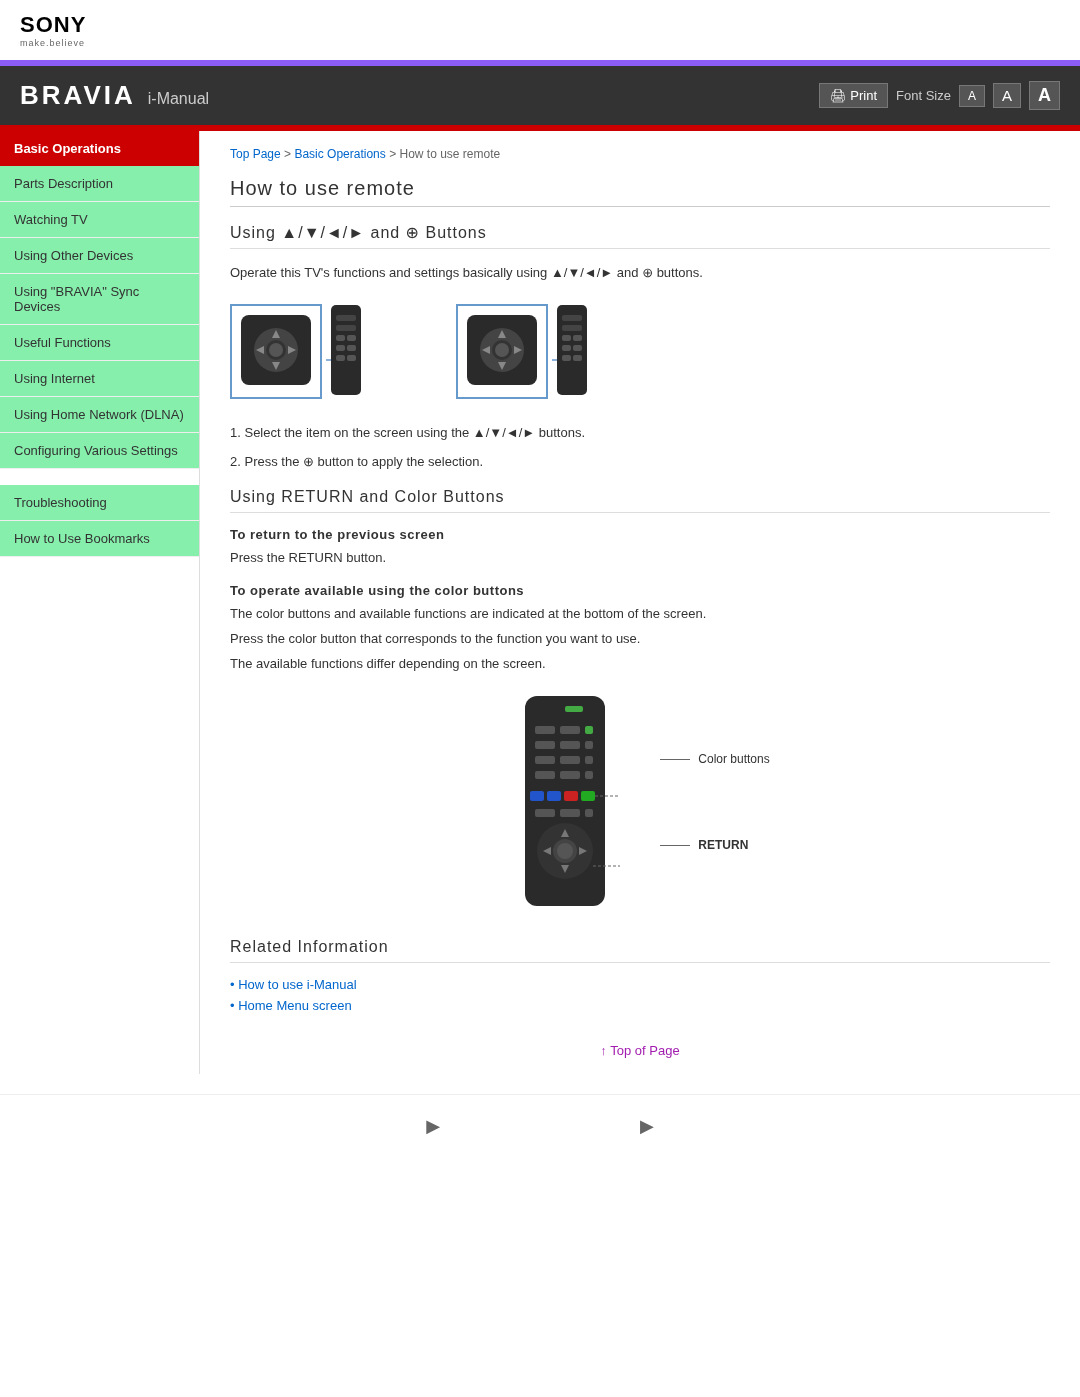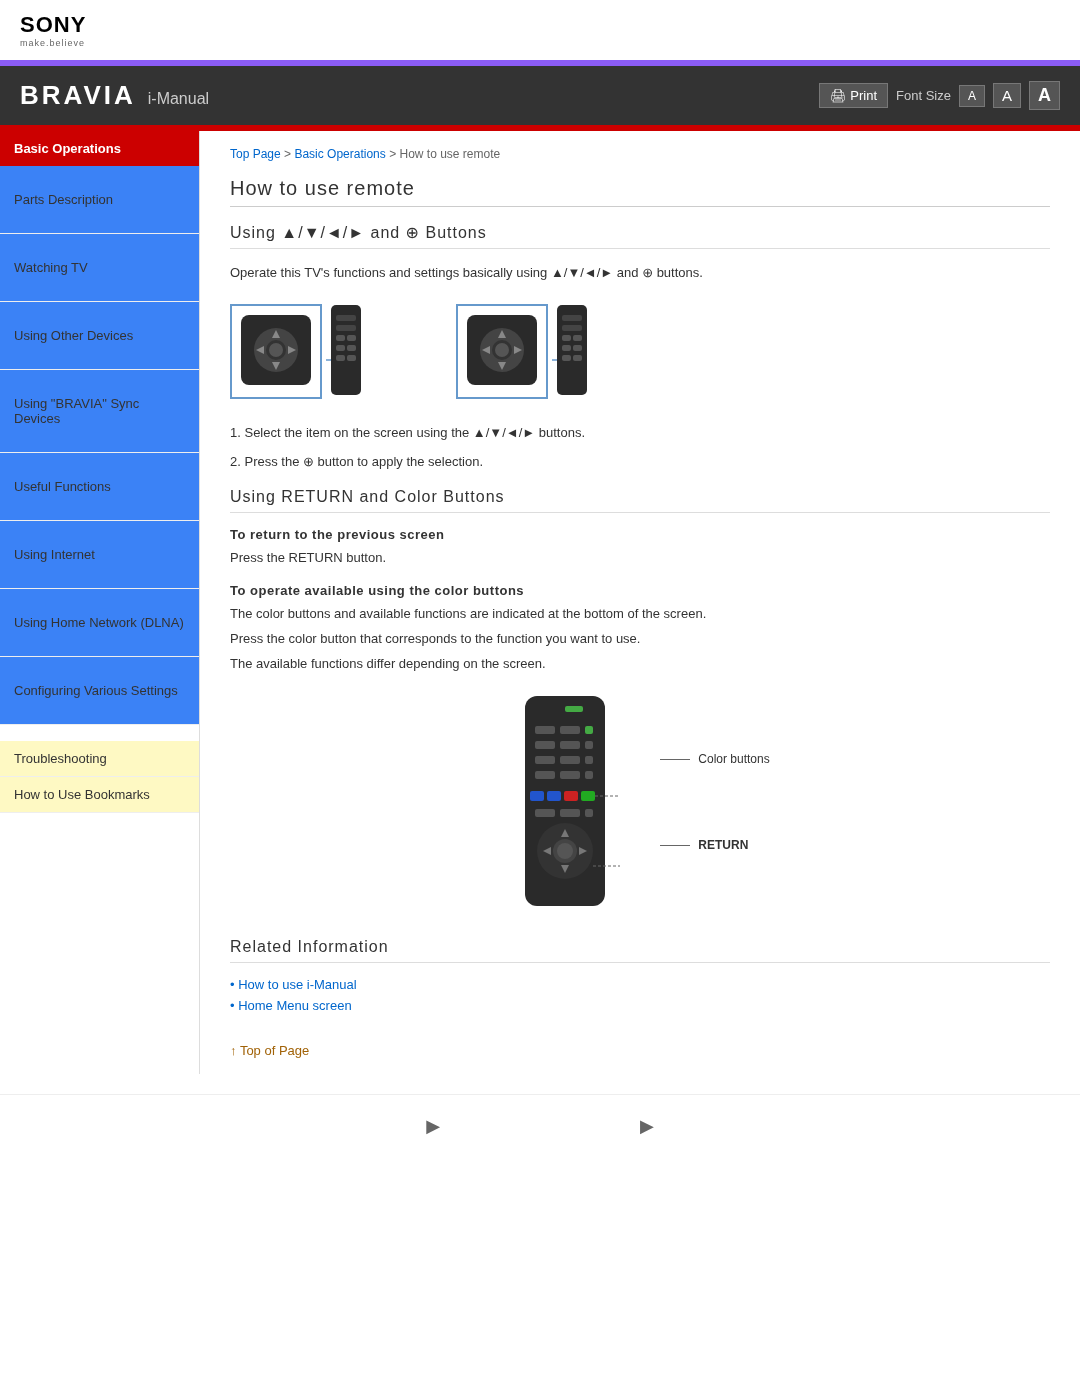--- a/index.html
+++ b/index.html
@@ -26,23 +26,23 @@
 
     
     .red-bar { height: 6px; background: #cc0000; }
 
     
     .main-layout { display: flex; min-height: 800px; }
 
     
     .sidebar { width: 200px; min-width: 200px; border-right: 1px solid #ddd; padding: 0; }
     .sidebar-active { background: #cc0000; color: #fff; padding: 10px 14px; font-size: 13px; font-weight: bold; }
-    .sidebar-item { padding: 26px 14px; font-size: 13px; border-bottom: 1px solid #eee; cursor: pointer; color: #333; background: #3b82f6; }
+    .sidebar-item { padding: 10px 14px; font-size: 13px; border-bottom: 1px solid #eee; cursor: pointer; color: #333; background: #86efac; }
     .sidebar-section-gap { height: 16px; background: #fff; }
-    .sidebar-item-sub { padding: 10px 14px; font-size: 13px; border-bottom: 1px solid #eee; cursor: pointer; color: #333; background: #fef9c3; }
+    .sidebar-item-sub { padding: 10px 14px; font-size: 13px; border-bottom: 1px solid #eee; cursor: pointer; color: #333; background: #86efac; }
 
     
     .content { flex: 1; padding: 16px 30px; }
 
     
     .breadcrumb { font-size: 12px; color: #0066cc; margin-bottom: 16px; }
     .breadcrumb a { color: #0066cc; text-decoration: none; }
     .breadcrumb span { color: #666; }
 
     
@@ -74,21 +74,21 @@
     .remote-annotation { display: flex; flex-direction: column; gap: 32px; margin-left: 10px; }
     .annotation-line { display: flex; align-items: center; gap: 8px; font-size: 12px; color: #333; }
 
     
     .related-section { margin-top: 24px; }
     .related-title { font-size: 16px; font-weight: normal; letter-spacing: 1px; margin-bottom: 6px; }
     .related-link { display: block; color: #0066cc; font-size: 13px; margin: 6px 0; text-decoration: none; }
     .related-link::before { content: '• '; }
 
     
-    .top-of-page { text-align: left; color: #a16207; font-size: 13px; margin-top: 30px; cursor: pointer; }
+    .top-of-page { text-align: center; color: #a21caf; font-size: 13px; margin-top: 30px; cursor: pointer; }
     .top-of-page::before { content: '↑ '; }
 
     
     .bottom-nav { display: flex; justify-content: center; gap: 200px; padding: 20px; border-top: 1px solid #eee; margin-top: 20px; }
     .bottom-nav-arrow { color: #666; font-size: 18px; cursor: pointer; }
   </style>
 </head>
 <body>
 
 <div class="top-header">

